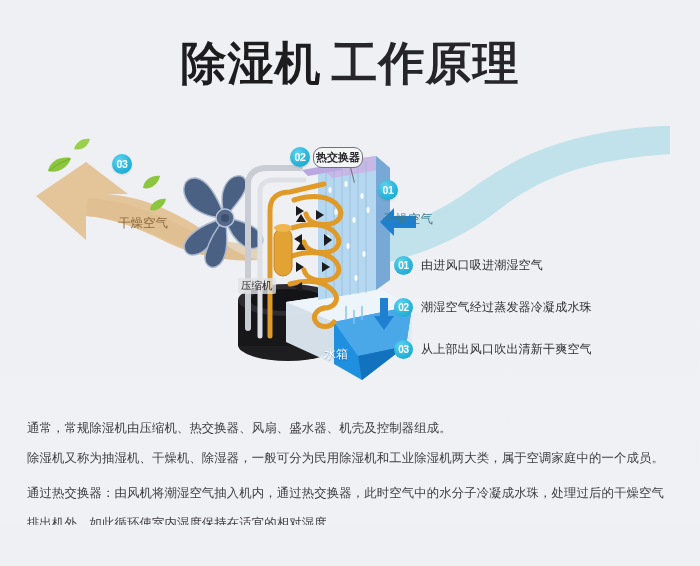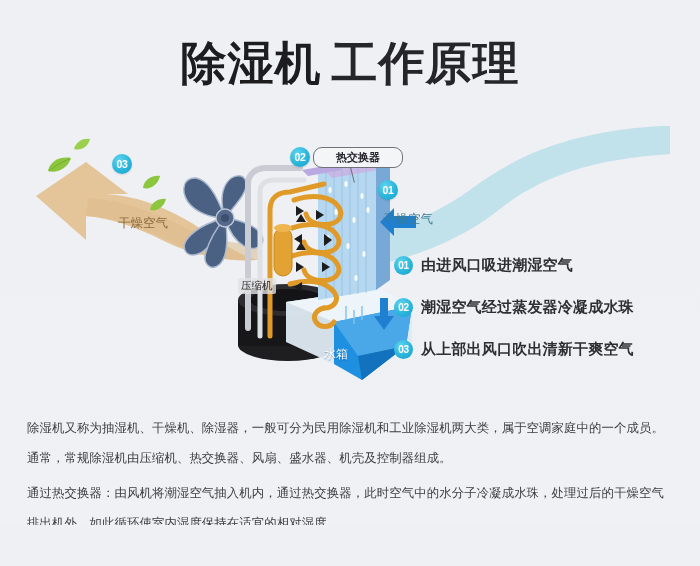--- a/index.html
+++ b/index.html
@@ -52,21 +52,21 @@
   .lbl-humid{left:383px;top:91px;color:#3a7d92;font-size:12.5px;}
   .lbl-comp{left:238px;top:158px;color:#2d2d2d;font-size:10.5px;
             background:rgba(225,225,228,.78);padding:1px 3px;border-radius:2px;}
   .lbl-tank{left:324px;top:226px;color:#ffffff;font-size:12px;
             text-shadow:0 1px 1px rgba(0,60,120,.45);}
 
   
   .bubble{
     position:absolute;left:313px;top:27px;
     background:#f4f5f7;border:1.4px solid #6f7378;border-radius:9px;
-    padding:2px 22px;font-size:11px;color:#26262a;font-weight:bold;white-space:nowrap;
+    padding:2px 2px;font-size:11px;color:#26262a;font-weight:bold;white-space:nowrap;
   }
   .bubble:after{
     content:"";position:absolute;left:36px;bottom:-16px;
     width:1.4px;height:16px;background:#6f7378;
     transform:rotate(-14deg);transform-origin:top center;
   }
 
   
   .badge{
     position:absolute;width:20px;height:20px;border-radius:50%;
@@ -83,21 +83,21 @@
   
   .legend{position:absolute;left:394px;top:256px;width:300px;}
   .legend-row{display:flex;align-items:center;margin-bottom:23px;}
   .legend-badge{
     width:19px;height:19px;border-radius:50%;flex:0 0 19px;
     background:radial-gradient(circle at 36% 30%,#5ed3ee 0%,#28b4da 58%,#1ba0c8 100%);
     color:#fff;font-size:10px;font-weight:bold;
     display:flex;align-items:center;justify-content:center;letter-spacing:-.3px;
   }
   .legend-text{
-    margin-left:8px;font-size:15px;color:#2e2e33;font-weight:bold;
+    margin-left:8px;font-size:12px;color:#2e2e33;font-weight:normal;
     white-space:nowrap;letter-spacing:.2px;
   }
 
   
   .copy{position:absolute;left:27px;top:418px;width:648px;}
   .copy p{
     margin:0 0 9px 0;
     font-size:12.4px;line-height:21px;color:#3c3c41;
     letter-spacing:.1px;
   }
@@ -254,19 +254,19 @@
       <div class="legend-badge">02</div>
       <div class="legend-text">潮湿空气经过蒸发器冷凝成水珠</div>
     </div>
     <div class="legend-row">
       <div class="legend-badge">03</div>
       <div class="legend-text">从上部出风口吹出清新干爽空气</div>
     </div>
   </div>
 
   <div class="copy">
+    <p>通常，常规除湿机由压缩机、热交换器、风扇、盛水器、机壳及控制器组成。</p>
     <p>除湿机又称为抽湿机、干燥机、除湿器，一般可分为民用除湿机和工业除湿机两大类，属于空调家庭中的一个成员。</p>
-    <p>通常，常规除湿机由压缩机、热交换器、风扇、盛水器、机壳及控制器组成。</p>
     <p class="gap">通过热交换器：由风机将潮湿空气抽入机内，通过热交换器，此时空气中的水分子冷凝成水珠，处理过后的干燥空气</p>
     <p>排出机外，如此循环使室内湿度保持在适宜的相对湿度。</p>
   </div>
 
 </div>
 
 </body></html>

